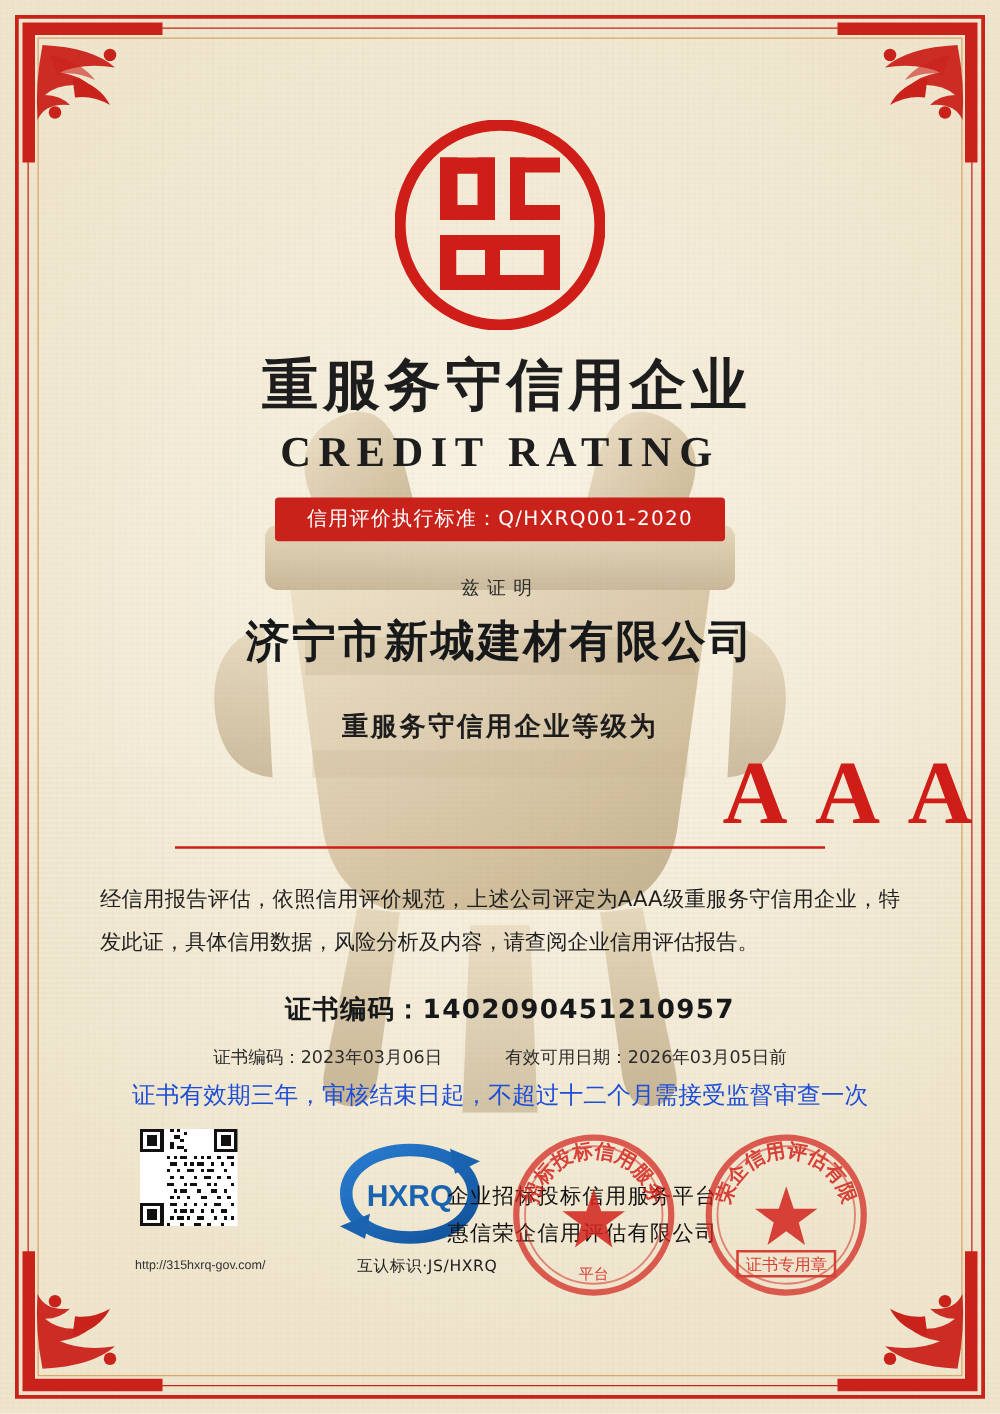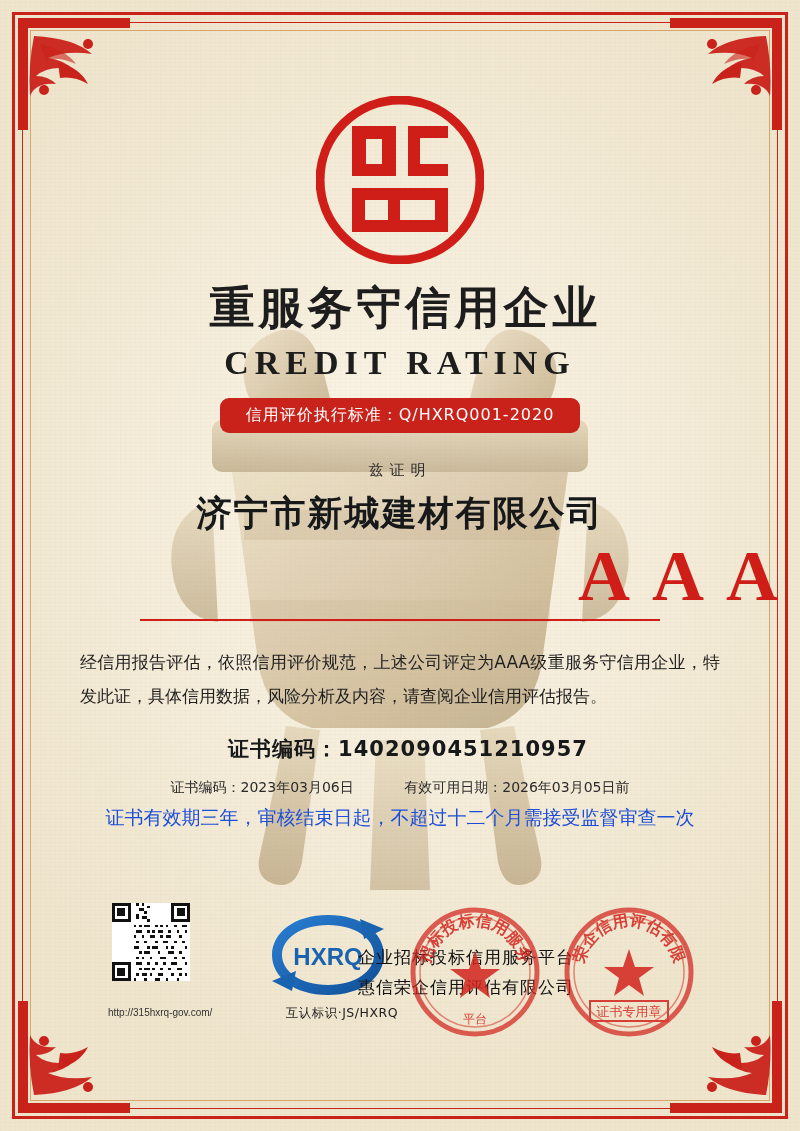--- a/index.html
+++ b/index.html
@@ -101,21 +101,21 @@
     color: #1d1d1d;
   }
   .standard-bar {
     margin: 16px auto 0;
     display: inline-block;
     background: #c9221a;
     color: #fff;
     font-size: 16px;
     letter-spacing: 1px;
     padding: 7px 26px;
-    border-radius: 9px;
+    border-radius: 3px;
     font-family: "DejaVu Sans", sans-serif;
   }
   .hereby {
     margin-top: 28px;
     font-size: 15px;
     letter-spacing: 6px;
     color: #2b2b2b;
     font-family: "DejaVu Sans", sans-serif;
   }
   .company {
@@ -372,20 +372,21 @@
     <div class="title-cn">重服务守信用企业</div>
     <div class="title-en">CREDIT RATING</div>
 
     <div>
       <span class="standard-bar">信用评价执行标准：Q/HXRQ001-2020</span>
     </div>
 
     <div class="hereby">兹证明</div>
     <div class="company">济宁市新城建材有限公司</div>
 
+    <div class="grade-label">重服务守信用企业等级为</div>
     <div class="grade-value">AAA</div>
     <div class="grade-rule"></div>
 
     <div class="body-text">经信用报告评估，依照信用评价规范，上述公司评定为AAA级重服务守信用企业，特发此证，具体信用数据，风险分析及内容，请查阅企业信用评估报告。</div>
 
     <div class="cert-no">证书编码：1402090451210957</div>
 
     <div class="dates">
       <span class="d-issue">证书编码：2023年03月06日</span>
       <span>有效可用日期：2026年03月05日前</span>

